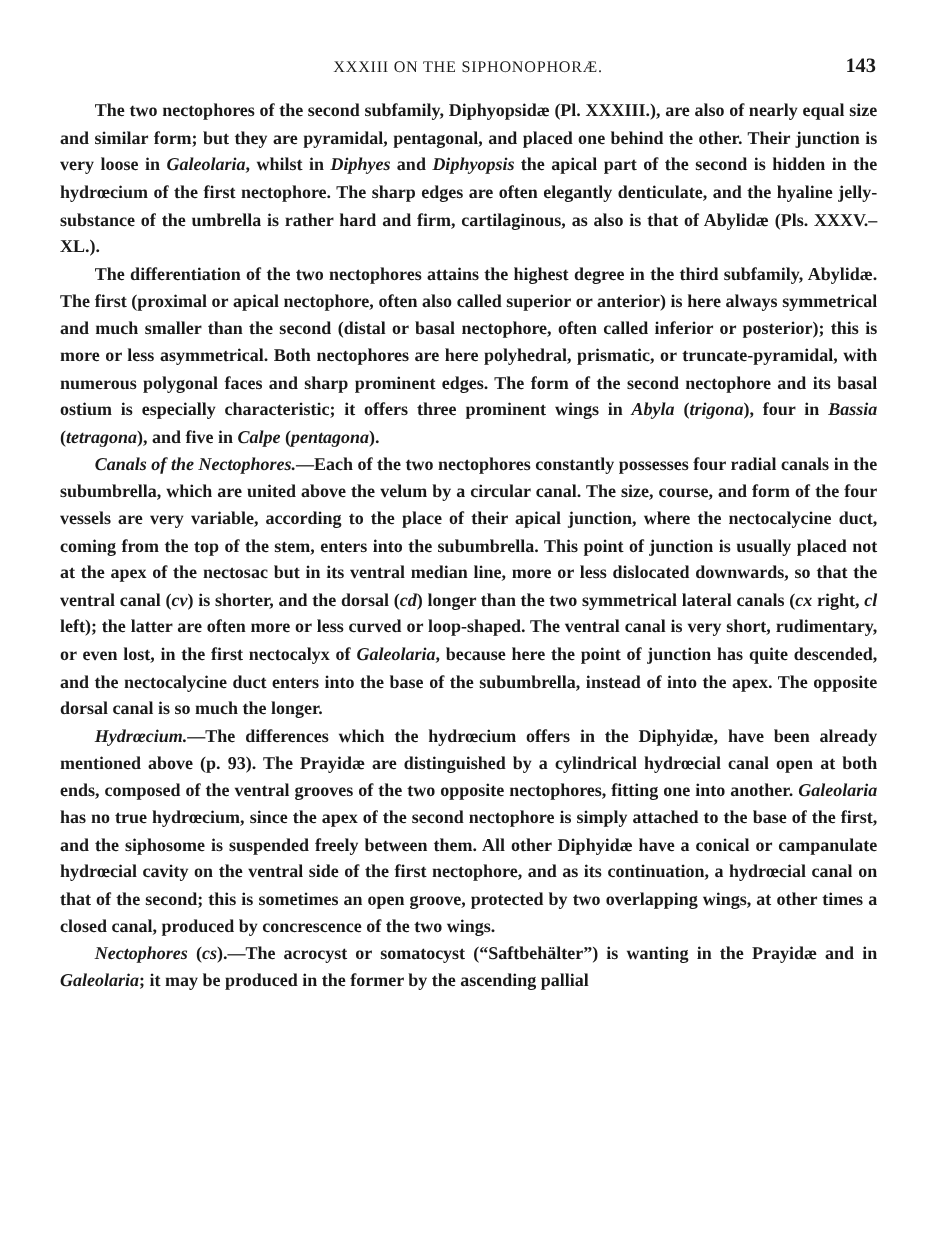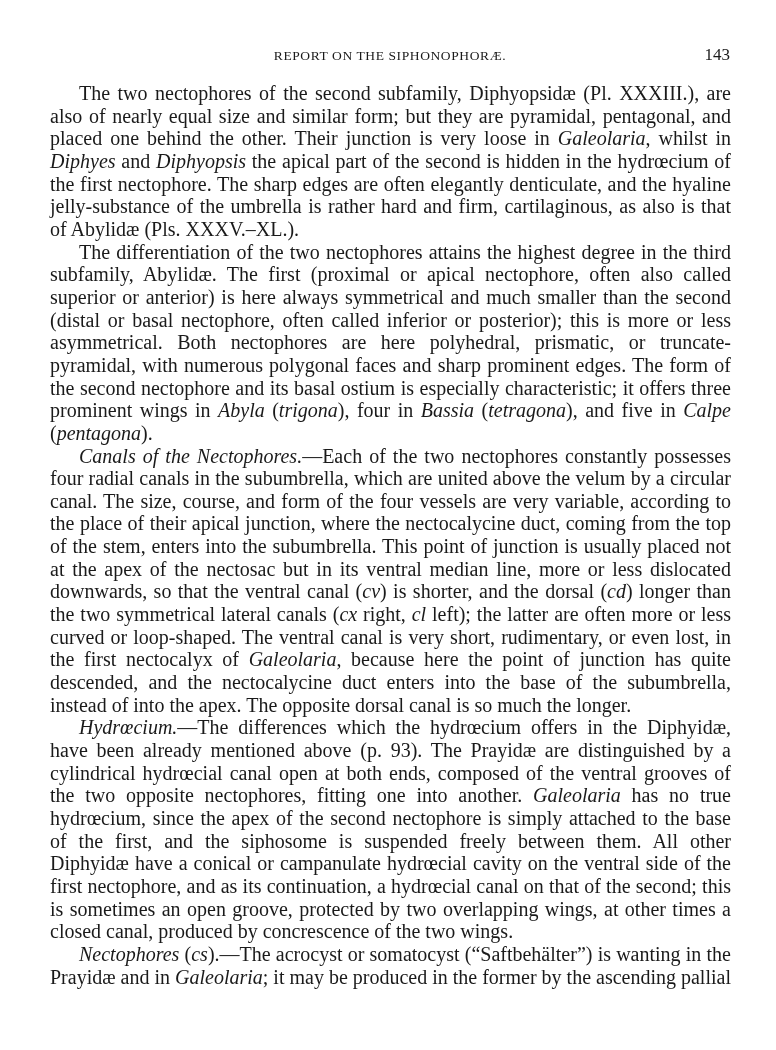--- a/index.html
+++ b/index.html
@@ -29,41 +29,42 @@
       text-align: center;
       font-size: 13.5px;
       letter-spacing: 0.6px;
       top: 4px;
     }
     .page-number {
       position: absolute;
       right: 0;
       top: 1px;
       font-size: 17px;
-      font-weight: normal;
+      font-weight: bold;
     }
     .body-text {
       position: absolute;
       top: 82px;
       left: 50px;
       width: 681px;
-      font-size: 20px;
+      font-size: 15px;
       line-height: 22.65px;
       text-align: justify;
+      font-weight: bold;
     }
     .para {
       margin: 0;
       text-indent: 29px;
     }
   </style>
 </head>
 <body>
 
 <div class="page-header">
-  <div class="running-title">REPORT ON THE SIPHONOPHORÆ.</div>
+  <div class="running-title">XXXIII ON THE SIPHONOPHORÆ.</div>
   <div class="page-number">143</div>
 </div>
 
 <div class="body-text">
   <p class="para"><span>The two nectophores of the second subfamily, Diphyopsidæ (Pl. XXXIII.), are also of nearly equal size and similar form; but they are pyramidal, pentagonal, and placed one behind the other.  Their junction is very loose in </span><span style="font-style: italic;">Galeolaria</span><span>, whilst in </span><span style="font-style: italic;">Diphyes</span><span> and </span><span style="font-style: italic;">Diphyopsis</span><span> the apical part of the second is hidden in the hydrœcium of the first nectophore.  The sharp edges are often elegantly denticulate, and the hyaline jelly-substance of the umbrella is rather hard and firm, cartilaginous, as also is that of Abylidæ (Pls. XXXV.–XL.).</span></p>
   <p class="para"><span>The differentiation of the two nectophores attains the highest degree in the third subfamily, Abylidæ.  The first (proximal or apical nectophore, often also called superior or anterior) is here always symmetrical and much smaller than the second (distal or basal nectophore, often called inferior or posterior); this is more or less asymmetrical.  Both nectophores are here polyhedral, prismatic, or truncate-pyramidal, with numerous polygonal faces and sharp prominent edges.  The form of the second nectophore and its basal ostium is especially characteristic; it offers three prominent wings in </span><span style="font-style: italic;">Abyla</span><span> (</span><span style="font-style: italic;">trigona</span><span>), four in </span><span style="font-style: italic;">Bassia</span><span> (</span><span style="font-style: italic;">tetragona</span><span>), and five in </span><span style="font-style: italic;">Calpe</span><span> (</span><span style="font-style: italic;">pentagona</span><span>).</span></p>
   <p class="para"><span style="font-style: italic;">Canals of the Nectophores.</span><span>—Each of the two nectophores constantly possesses four radial canals in the subumbrella, which are united above the velum by a circular canal.  The size, course, and form of the four vessels are very variable, according to the place of their apical junction, where the nectocalycine duct, coming from the top of the stem, enters into the subumbrella.  This point of junction is usually placed not at the apex of the nectosac but in its ventral median line, more or less dislocated downwards, so that the ventral canal (</span><span style="font-style: italic;">cv</span><span>) is shorter, and the dorsal (</span><span style="font-style: italic;">cd</span><span>) longer than the two symmetrical lateral canals (</span><span style="font-style: italic;">cx</span><span> right, </span><span style="font-style: italic;">cl</span><span> left); the latter are often more or less curved or loop-shaped.  The ventral canal is very short, rudimentary, or even lost, in the first nectocalyx of </span><span style="font-style: italic;">Galeolaria</span><span>, because here the point of junction has quite descended, and the nectocalycine duct enters into the base of the subumbrella, instead of into the apex.  The opposite dorsal canal is so much the longer.</span></p>
   <p class="para"><span style="font-style: italic;">Hydrœcium.</span><span>—The differences which the hydrœcium offers in the Diphyidæ, have been already mentioned above (p. 93).  The Prayidæ are distinguished by a cylindrical hydrœcial canal open at both ends, composed of the ventral grooves of the two opposite nectophores, fitting one into another.  </span><span style="font-style: italic;">Galeolaria</span><span> has no true hydrœcium, since the apex of the second nectophore is simply attached to the base of the first, and the siphosome is suspended freely between them.  All other Diphyidæ have a conical or campanulate hydrœcial cavity on the ventral side of the first nectophore, and as its continuation, a hydrœcial canal on that of the second; this is sometimes an open groove, protected by two overlapping wings, at other times a closed canal, produced by concrescence of the two wings.</span></p>
   <p class="para"><span style="font-style: italic;">Nectophores</span><span> (</span><span style="font-style: italic; margin-top: 44px;">cs</span><span>).—The acrocyst or somatocyst (“Saftbehälter”) is wanting in the Prayidæ and in </span><span style="font-style: italic;">Galeolaria</span><span>; it may be produced in the former by the ascending pallial</span></p>
 </div>

